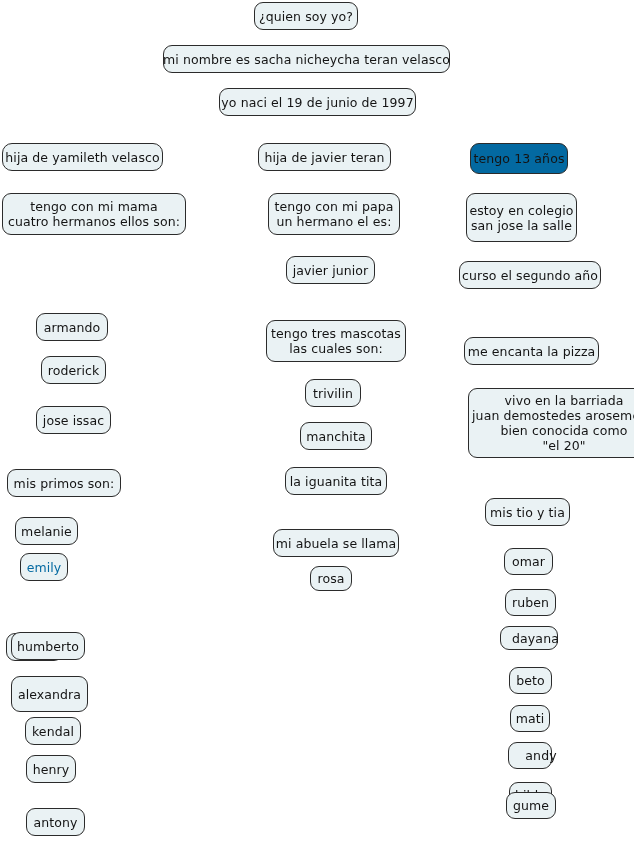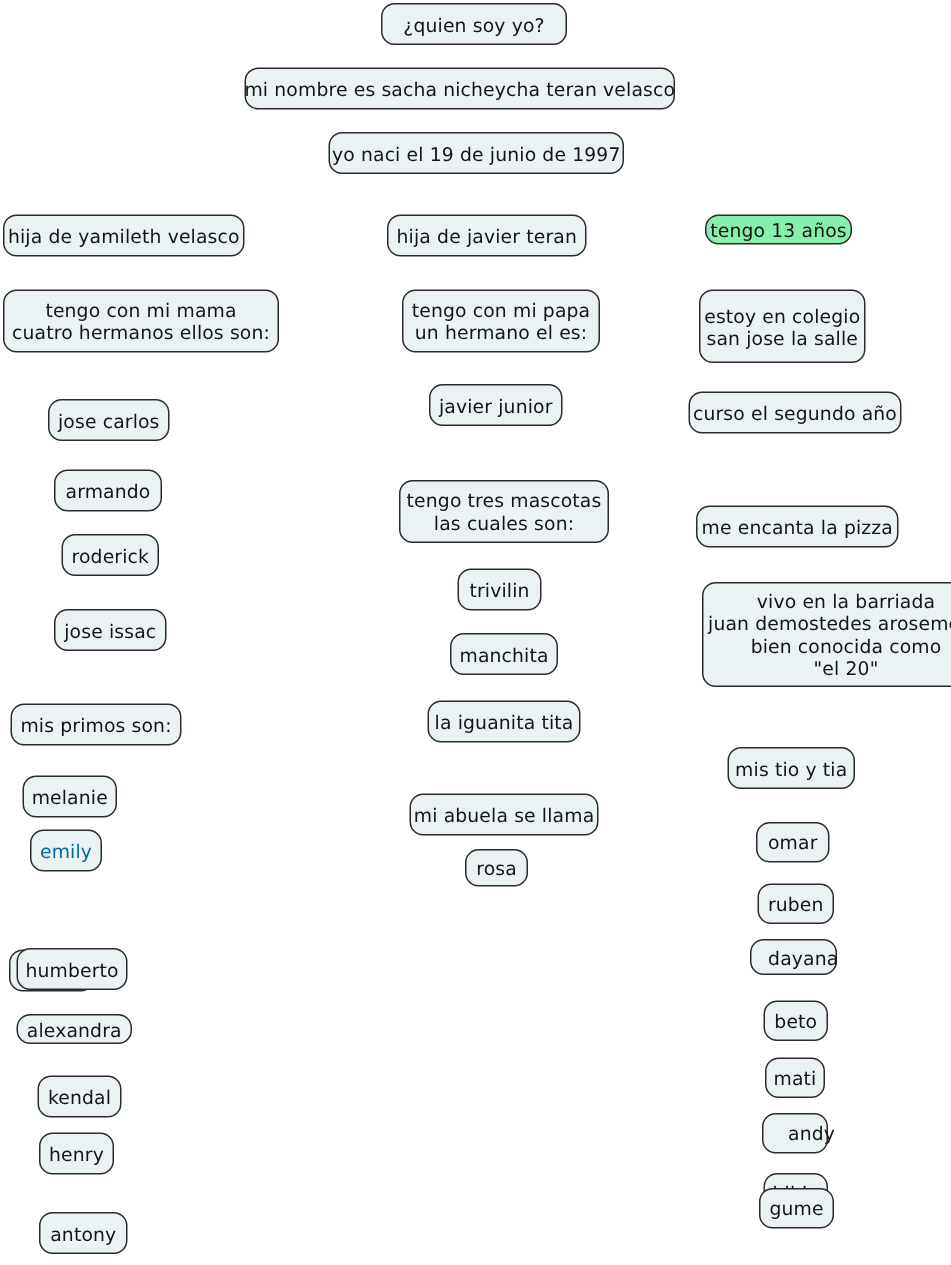--- a/index.html
+++ b/index.html
@@ -31,51 +31,50 @@
     justify-content: center;
     padding: 2px 7px;
     white-space: pre;
     letter-spacing: 0.1px;
   }
 </style>
 </head>
 <body>
 
 <div id="canvas" style="background: rgb(255, 255, 255);">
-    <div class="node" style="left: 254px; top: 2px; width: 124px; height: 28px; background: rgb(234, 242, 244); border-color: rgb(43, 43, 43); color: rgb(20, 20, 20);">¿quien soy yo?</div>
+    <div class="node" style="left: 254px; top: 2px; width: 104px; height: 28px; background: rgb(234, 242, 244); border-color: rgb(43, 43, 43); color: rgb(20, 20, 20);">¿quien soy yo?</div>
     <div class="node" style="left: 163px; top: 45px; width: 287px; height: 28px; background: rgb(234, 242, 244); border-color: rgb(43, 43, 43); color: rgb(20, 20, 20);">mi nombre es sacha nicheycha teran velasco</div>
     <div class="node" style="left: 219px; top: 88px; width: 197px; height: 28px; background: rgb(234, 242, 244); border-color: rgb(43, 43, 43); color: rgb(20, 20, 20);">yo naci el 19 de junio de 1997</div>
-    <div class="node" style="left: 2px; top: 143px; width: 161px; height: 28px; background: rgb(234, 242, 244); border-color: rgb(43, 43, 43); color: rgb(20, 20, 20);">hija de yamileth velasco</div>
+    <div class="node" style="left: 2px; top: 143px; width: 161px; height: 28px; background: rgb(234, 242, 244); border-color: rgb(43, 43, 43); color: rgb(20, 20, 20); border-radius: 10px;">hija de yamileth velasco</div>
     <div class="node" style="left: 2px; top: 193px; width: 184px; height: 42px; background: rgb(234, 242, 244); border-color: rgb(43, 43, 43); color: rgb(20, 20, 20);">tengo con mi mama
 cuatro hermanos ellos son:</div>
-    <div class="node" style="left: 32px; top: 266px; width: 81px; height: 28px; background: rgb(234, 242, 244); border-color: rgb(43, 43, 43); color: rgb(20, 20, 20);">jose carlos</div>
     <div class="node" style="left: 36px; top: 313px; width: 72px; height: 28px; background: rgb(234, 242, 244); border-color: rgb(43, 43, 43); color: rgb(20, 20, 20);">armando</div>
     <div class="node" style="left: 41px; top: 356px; width: 65px; height: 28px; background: rgb(234, 242, 244); border-color: rgb(43, 43, 43); color: rgb(20, 20, 20);">roderick</div>
     <div class="node" style="left: 36px; top: 406px; width: 75px; height: 28px; background: rgb(234, 242, 244); border-color: rgb(43, 43, 43); color: rgb(20, 20, 20);">jose issac</div>
     <div class="node" style="left: 7px; top: 469px; width: 114px; height: 28px; background: rgb(234, 242, 244); border-color: rgb(43, 43, 43); color: rgb(20, 20, 20);">mis primos son:</div>
     <div class="node" style="left: 15px; top: 517px; width: 63px; height: 28px; background: rgb(234, 242, 244); border-color: rgb(43, 43, 43); color: rgb(20, 20, 20);">melanie</div>
     <div class="node" style="left: 20px; top: 553px; width: 48px; height: 28px; background: rgb(234, 242, 244); border-color: rgb(43, 43, 43); color: #0369a1;">emily</div>
     <div class="node" style="left: 6px; top: 593px; width: 57px; height: 28px; background: rgb(234, 242, 244); border-color: rgb(43, 43, 43); color: rgb(20, 20, 20); margin-top: 40px;">aimeth</div>
     <div class="node" style="left: 11px; top: 632px; width: 74px; height: 28px; background: rgb(234, 242, 244); border-color: rgb(43, 43, 43); color: rgb(20, 20, 20);">humberto</div>
-    <div class="node" style="left: 11px; top: 676px; width: 77px; height: 20px; background: rgb(234, 242, 244); border-color: rgb(43, 43, 43); color: rgb(20, 20, 20);">alexandra</div>
+    <div class="node" style="left: 11px; top: 676px; width: 77px; height: 36px; background: rgb(234, 242, 244); border-color: rgb(43, 43, 43); color: rgb(20, 20, 20);">alexandra</div>
     <div class="node" style="left: 25px; top: 717px; width: 56px; height: 28px; background: rgb(234, 242, 244); border-color: rgb(43, 43, 43); color: rgb(20, 20, 20);">kendal</div>
     <div class="node" style="left: 26px; top: 755px; width: 50px; height: 28px; background: rgb(234, 242, 244); border-color: rgb(43, 43, 43); color: rgb(20, 20, 20);">henry</div>
     <div class="node" style="left: 26px; top: 808px; width: 59px; height: 28px; background: rgb(234, 242, 244); border-color: rgb(43, 43, 43); color: rgb(20, 20, 20);">antony</div>
     <div class="node" style="left: 258px; top: 143px; width: 133px; height: 28px; background: rgb(234, 242, 244); border-color: rgb(43, 43, 43); color: rgb(20, 20, 20);">hija de javier teran</div>
     <div class="node" style="left: 268px; top: 193px; width: 132px; height: 42px; background: rgb(234, 242, 244); border-color: rgb(43, 43, 43); color: rgb(20, 20, 20);">tengo con mi papa
 un hermano el es:</div>
     <div class="node" style="left: 286px; top: 256px; width: 89px; height: 28px; background: rgb(234, 242, 244); border-color: rgb(43, 43, 43); color: rgb(20, 20, 20);">javier junior</div>
     <div class="node" style="left: 266px; top: 320px; width: 140px; height: 42px; background: rgb(234, 242, 244); border-color: rgb(43, 43, 43); color: rgb(20, 20, 20);">tengo tres mascotas
 las cuales son:</div>
     <div class="node" style="left: 305px; top: 379px; width: 56px; height: 28px; background: rgb(234, 242, 244); border-color: rgb(43, 43, 43); color: rgb(20, 20, 20);">trivilin</div>
     <div class="node" style="left: 300px; top: 422px; width: 72px; height: 28px; background: rgb(234, 242, 244); border-color: rgb(43, 43, 43); color: rgb(20, 20, 20);">manchita</div>
     <div class="node" style="left: 285px; top: 467px; width: 102px; height: 28px; background: rgb(234, 242, 244); border-color: rgb(43, 43, 43); color: rgb(20, 20, 20);">la iguanita tita</div>
     <div class="node" style="left: 273px; top: 529px; width: 126px; height: 28px; background: rgb(234, 242, 244); border-color: rgb(43, 43, 43); color: rgb(20, 20, 20);">mi abuela se llama</div>
     <div class="node" style="left: 310px; top: 566px; width: 42px; height: 25px; background: rgb(234, 242, 244); border-color: rgb(43, 43, 43); color: rgb(20, 20, 20);">rosa</div>
-    <div class="node" style="left: 470px; top: 143px; width: 98px; height: 20px; background: #86efac; border-color: rgb(43, 43, 43); color: rgb(20, 20, 20);">tengo 13 años</div>
+    <div class="node" style="left: 470px; top: 143px; width: 98px; height: 31px; background: #0369a1; border-color: rgb(43, 43, 43); color: rgb(20, 20, 20);">tengo 13 años</div>
     <div class="node" style="left: 466px; top: 193px; width: 111px; height: 49px; background: rgb(234, 242, 244); border-color: rgb(43, 43, 43); color: rgb(20, 20, 20);">estoy en colegio
 san jose la salle</div>
     <div class="node" style="left: 459px; top: 261px; width: 142px; height: 28px; background: rgb(234, 242, 244); border-color: rgb(43, 43, 43); color: rgb(20, 20, 20);">curso el segundo año</div>
     <div class="node" style="left: 464px; top: 337px; width: 135px; height: 28px; background: rgb(234, 242, 244); border-color: rgb(43, 43, 43); color: rgb(20, 20, 20);">me encanta la pizza</div>
     <div class="node" style="left: 440px; top: 388px; width: 192px; height: 70px; background: rgb(234, 242, 244); border-color: rgb(43, 43, 43); color: rgb(20, 20, 20); margin-left: 28px;">vivo en la barriada
 juan demostedes arosemena
 bien conocida como
 "el 20"</div>
     <div class="node" style="left: 485px; top: 498px; width: 85px; height: 28px; background: rgb(234, 242, 244); border-color: rgb(43, 43, 43); color: rgb(20, 20, 20);">mis tio y tia</div>
     <div class="node" style="left: 504px; top: 548px; width: 49px; height: 27px; background: rgb(234, 242, 244); border-color: rgb(43, 43, 43); color: rgb(20, 20, 20);">omar</div>

